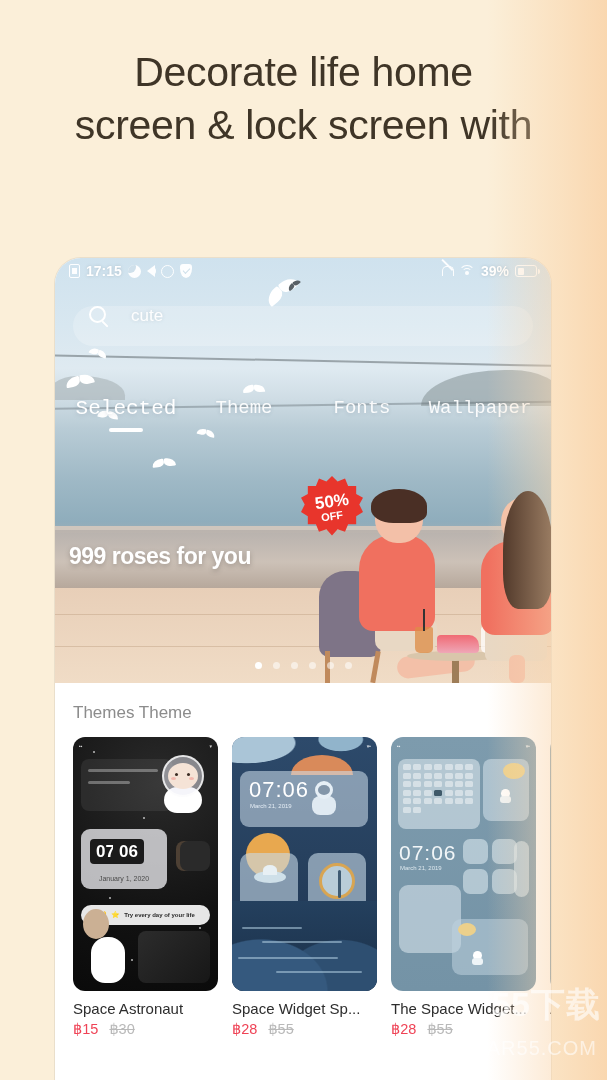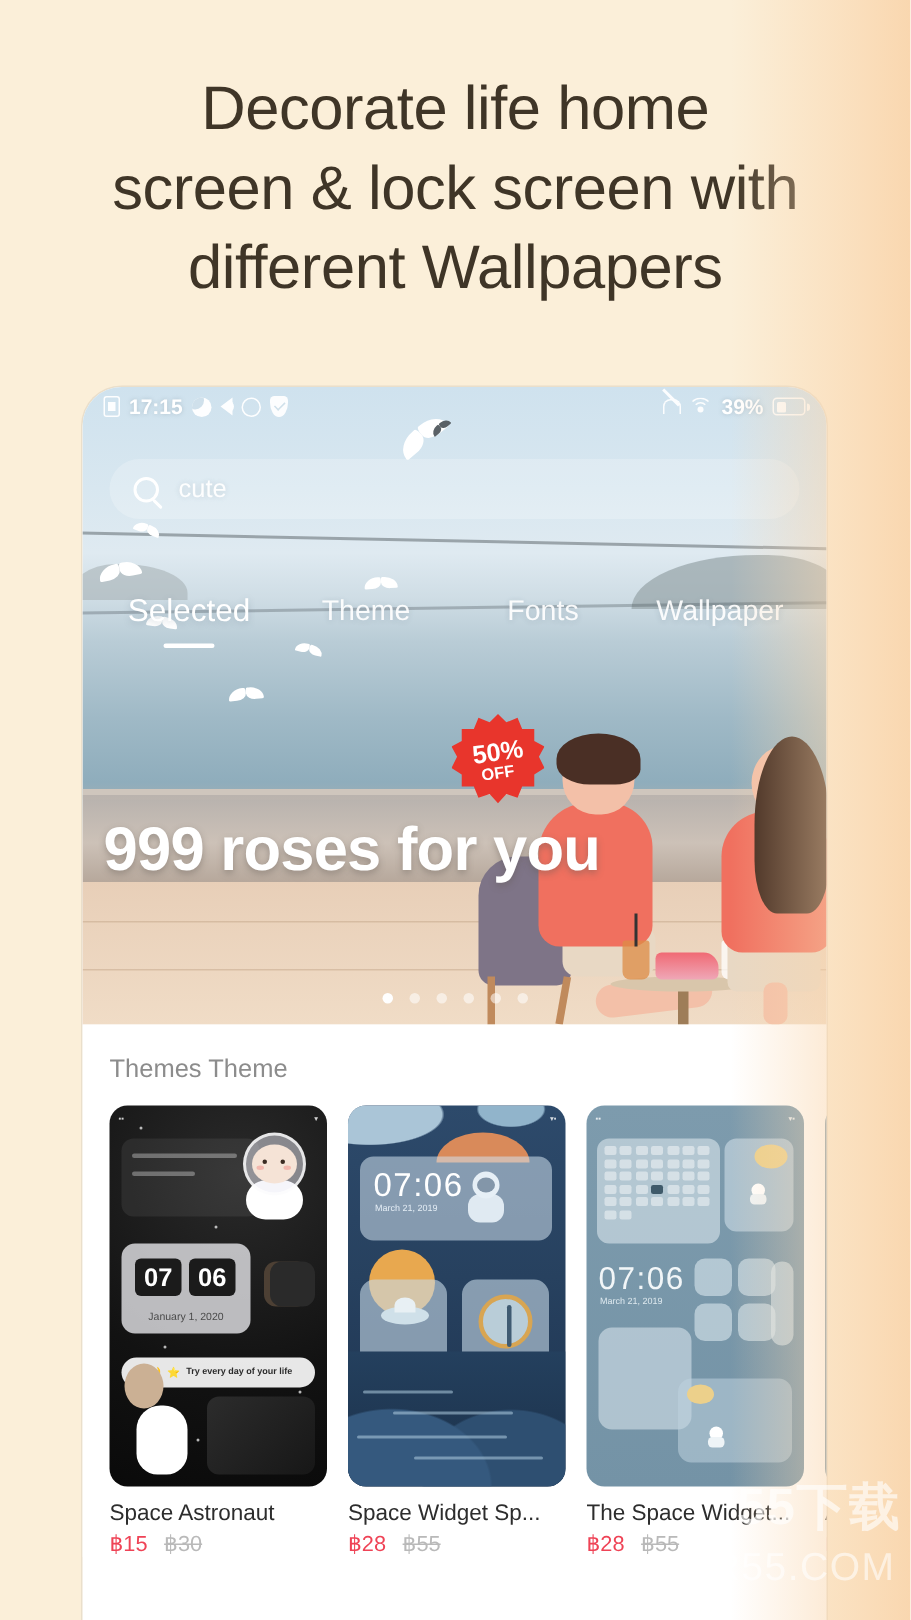--- a/index.html
+++ b/index.html
@@ -175,21 +175,21 @@
     content:""; position:absolute; right:-4px; top:3px; width:2px; height:5px;
     background:#fff; border-radius:0 2px 2px 0;
   }
   .ic-batt i { display:block; height:100%; width:39%; background:#fff; border-radius:1px; }
 
   
   .searchbar {
     position: absolute; left: 18px; right: 18px; top: 48px; height: 40px;
     background: rgba(255,255,255,.22);
     border-radius: 20px;
-    display: flex; align-items: center; gap: 13px;
+    display: flex; align-items: flex-start; gap: 25px;
     padding: 0 16px;
     z-index: 4;
   }
   .search-ic {
     width: 17px; height: 17px; border: 2px solid #fff; border-radius: 50%;
     position: relative; flex: none;
   }
   .search-ic::after{
     content:""; position:absolute; right:-5px; bottom:-4px; width:8px; height:2px;
     background:#fff; transform: rotate(45deg); border-radius:2px;
@@ -201,20 +201,21 @@
   
   .tabs {
     position: absolute; left: 0; right: 0; top: 128px; height: 44px;
     display: flex; align-items: center; z-index: 4;
     padding: 0 12px;
   }
   .tab {
     flex: 1; text-align: center; color: #fff; font-size: 19px;
     position: relative; opacity: .92;
     text-shadow: 0 1px 4px rgba(110,130,145,.35);
+    font-family: Liberation Mono, monospace;
   }
   .tab.active { font-size: 21px; opacity: 1; }
   .tab.active .tab-underline {
     position: absolute; left: 50%; transform: translateX(-50%);
     bottom: -12px; width: 34px; height: 3.5px; border-radius: 2px; background: #fff;
   }
   .tab-underline { display: none; }
   .tab.active .tab-underline { display: block; }
 
   
@@ -226,21 +227,21 @@
     position:absolute; inset:0; background:#e8352c;
     clip-path: polygon(50% 0%,59% 9%,71% 4%,76% 16%,89% 16%,89% 29%,100% 35%,94% 46%,
       100% 58%,89% 65%,89% 78%,76% 78%,71% 90%,59% 86%,50% 96%,41% 86%,29% 90%,24% 78%,
       11% 78%,11% 65%,0% 58%,6% 46%,0% 35%,11% 29%,11% 16%,24% 16%,29% 4%,41% 9%);
   }
   .badge-l1 { position:absolute; left:0; right:0; top:16px; font-size:17px; font-weight:700; transform: rotate(-8deg); }
   .badge-l2 { position:absolute; left:0; right:0; top:34px; font-size:11px; font-weight:700; transform: rotate(-8deg); }
 
   .banner-copy { position: absolute; left: 14px; top: 285px; z-index: 5; }
   .bc-1 {
-    color: #fff; font-size: 41px; font-weight: 700; letter-spacing: -0.5px;
+    color: #fff; font-size: 23px; font-weight: 700; letter-spacing: -0.5px;
     text-shadow: 0 2px 5px rgba(100,90,85,.45);
   }
   .bc-2 {
     color: #fff; font-size: 27px; font-weight: 700; margin-top: 8px; letter-spacing: -0.3px;
     text-shadow: 0 2px 5px rgba(100,90,85,.45);
   }
   .dots {
     position: absolute; left: 0; right: 0; bottom: 14px; z-index: 5;
     display: flex; justify-content: center; gap: 11px;
   }
@@ -498,31 +499,30 @@
 
   
   .watermark { position:absolute; right:0; bottom:0; z-index: 7; pointer-events:none; }
   .wm1 {
     position:absolute; right:6px; bottom:52px;
     font-size: 34px; font-weight: 700; color: rgba(255,255,255,.62);
     white-space: nowrap; letter-spacing: 1px;
   }
   .wm2 {
     position:absolute; right:10px; bottom:20px;
-    font-size: 26px; font-weight: 400; color: rgba(255,255,255,.58);
+    font-size: 20px; font-weight: 400; color: rgba(255,255,255,.58);
     white-space: nowrap; letter-spacing: 1px;
   }
 </style>
 </head>
 <body>
 
 <div class="headline">
   <div>Decorate life home</div>
   <div>screen &amp; lock screen with</div>
-  <div>different Wallpapers</div>
 </div>
 
 <div class="phone">
 
   <div class="hero">
     <div class="headland"></div>
     <div class="headland2"></div>
 
     <div class="cable" style="top:96px; transform:rotate(1.2deg);"></div>
     <div class="cable" style="top:150px; transform:rotate(-0.8deg); opacity:.7;"></div>
@@ -679,21 +679,21 @@
             <div class="bear-body"></div>
             <div class="bear-helm"></div>
             <div class="bear-face"></div>
             <div class="eye" style="left:19px"></div>
             <div class="eye" style="left:31px"></div>
             <div class="blush" style="left:15px"></div>
             <div class="blush" style="left:33px"></div>
           </div>
           <div class="clockw">
             <div class="flip" style="left:9px">07</div>
-            <div class="flip" style="left:45px">06</div>
+            <div class="flip" style="left:32px">06</div>
             <div class="date">January 1, 2020</div>
           </div>
           <div class="appic cam"></div>
           <div class="appic" style="left:107px;background:#2a2a2a;"></div>
           <div class="pill">
             <span style="font-size:7px">🪐</span>
               <span style="font-size:7px">🌙</span>
               <span style="font-size:7px">⭐</span>
             <span class="pill-txt">Try every day of your life</span>
           </div>

